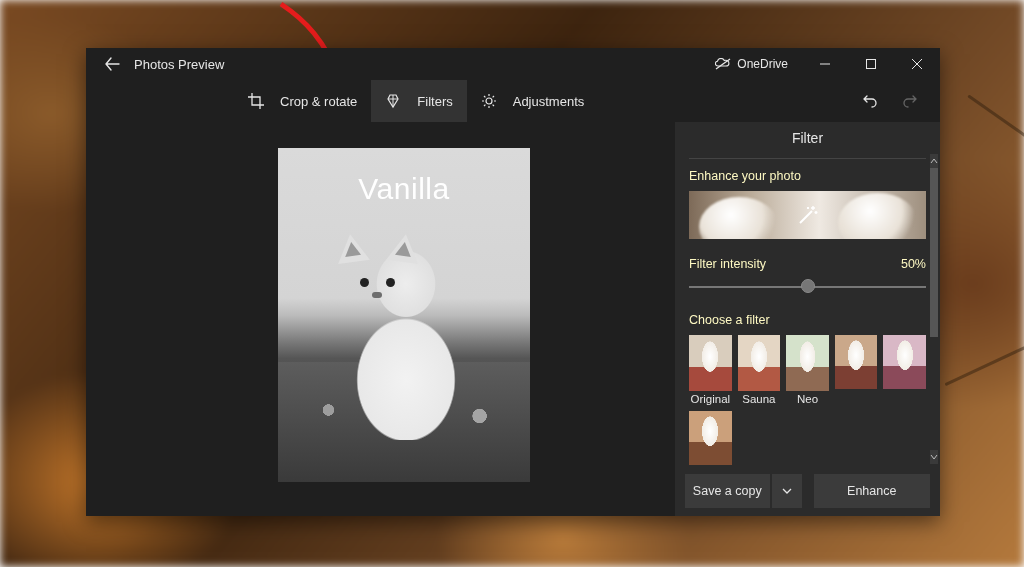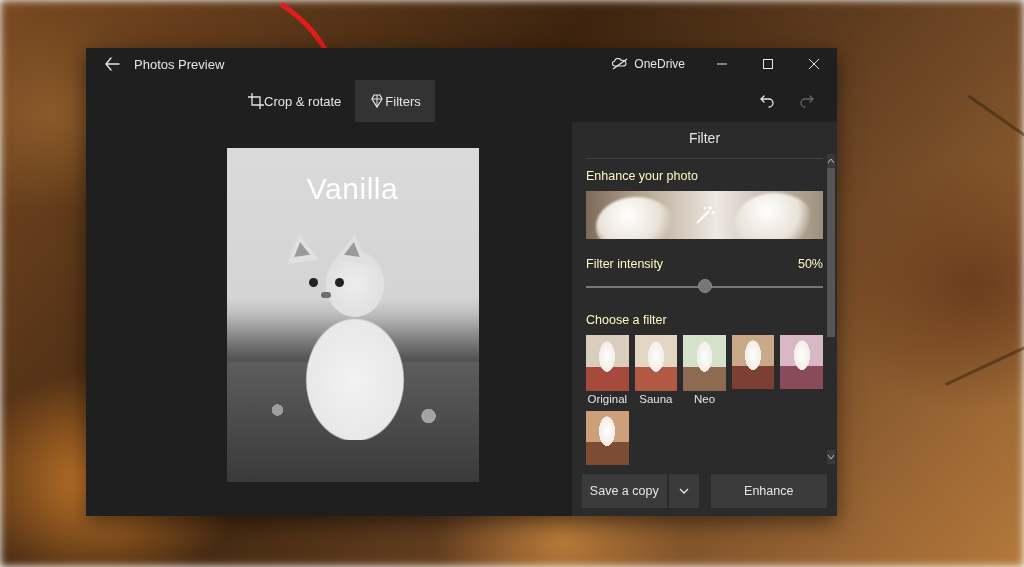--- a/index.html
+++ b/index.html
@@ -24,35 +24,35 @@
     position: absolute; left: 275px; top: 0px; width: 80px; height: 90px;
     pointer-events: none;
   }
   .arrow2 {
     position: absolute; left: 640px; top: 255px; width: 74px; height: 52px;
     pointer-events: none;
   }
 
   
   .window {
-    position: absolute; left: 86px; top: 48px; width: 751px; height: 468px;
+    position: absolute; left: 86px; top: 48px; width: 854px; height: 468px;
     background: #1f1f1f; color: #e6e6e6; display: flex; flex-direction: column;
     box-shadow: 0 6px 20px rgba(0,0,0,.5);
   }
   .titlebar { height: 32px; display: flex; align-items: center; padding-left: 8px; }
   .backbtn { width: 36px; height: 32px; display:flex; align-items:center; justify-content:center; cursor:pointer; }
   .apptitle { font-size: 13px; color:#e6e6e6; padding-left:4px; }
   .titlespacer { flex:1; }
   .onedrive { display:flex; align-items:center; gap:6px; font-size:12px; color:#e6e6e6; margin-right:6px; padding:0 8px; }
   .winctrl { display:flex; }
   .winbtn { width:46px; height:32px; display:flex; align-items:center; justify-content:center; cursor:pointer; }
 
   
   .toolbar { height:42px; display:flex; align-items:stretch; padding-left:148px; padding-right:10px; }
-  .toolbtn { display:flex; align-items:center; gap:0; padding:0 14px; font-size:13px; color:#e6e6e6; cursor:pointer; }
+  .toolbtn { display:flex; align-items:center; gap:16px; padding:0 14px; font-size:13px; color:#e6e6e6; cursor:pointer; }
   .toolbtn.active { background:#333333; }
   .toolspacer { flex:1; }
   .iconbtn { width:40px; display:flex; align-items:center; justify-content:center; cursor:pointer; }
   .redo { opacity:.35; }
 
   
   .bodyarea { flex:1; display:flex; min-height:0; }
   .canvas { flex:1; display:flex; align-items:center; justify-content:center; background:#1f1f1f; position:relative;margin-left:47px; }
 
   
@@ -204,20 +204,29 @@
         </svg>
       <span>Crop &amp; rotate</span>
     </div>
     <div class="toolbtn active">
       <svg width="16" height="16" viewBox="0 0 16 16">
         <path d="M5 2 H11 L13 6 L8 14 L3 6 Z" stroke="#e6e6e6" stroke-width="1.2" fill="none"></path>
         <path d="M3 6 H13 M8 2 V14" stroke="#e6e6e6" stroke-width="1" fill="none"></path>
         </svg>
       <span>Filters</span>
     </div>
+    <div class="toolbtn">
+      <svg width="16" height="16" viewBox="0 0 16 16">
+        <circle cx="8" cy="8" r="3" stroke="#e6e6e6" fill="none" stroke-width="1.2"></circle>
+        <g stroke="#e6e6e6" stroke-width="1.2">
+          <path d="M8 1 V3 M8 13 V15 M1 8 H3 M13 8 H15 M3 3 L4.4 4.4 M11.6 11.6 L13 13 M13 3 L11.6 4.4 M4.4 11.6 L3 13"></path>
+          </g>
+        </svg>
+      <span>Adjustments</span>
+    </div>
     <div class="toolspacer"></div>
     <div class="iconbtn">
       <svg width="16" height="16" viewBox="0 0 16 16">
         <path d="M5 3 L2 6 L5 9 M2 6 H10 A4 4 0 0 1 10 14" stroke="#e6e6e6" stroke-width="1.3" fill="none" stroke-linecap="round"></path>
         </svg>
     </div>
     <div class="iconbtn redo">
       <svg width="16" height="16" viewBox="0 0 16 16">
         <path d="M11 3 L14 6 L11 9 M14 6 H6 A4 4 0 0 0 6 14" stroke="#e6e6e6" stroke-width="1.3" fill="none" stroke-linecap="round"></path>
         </svg>

